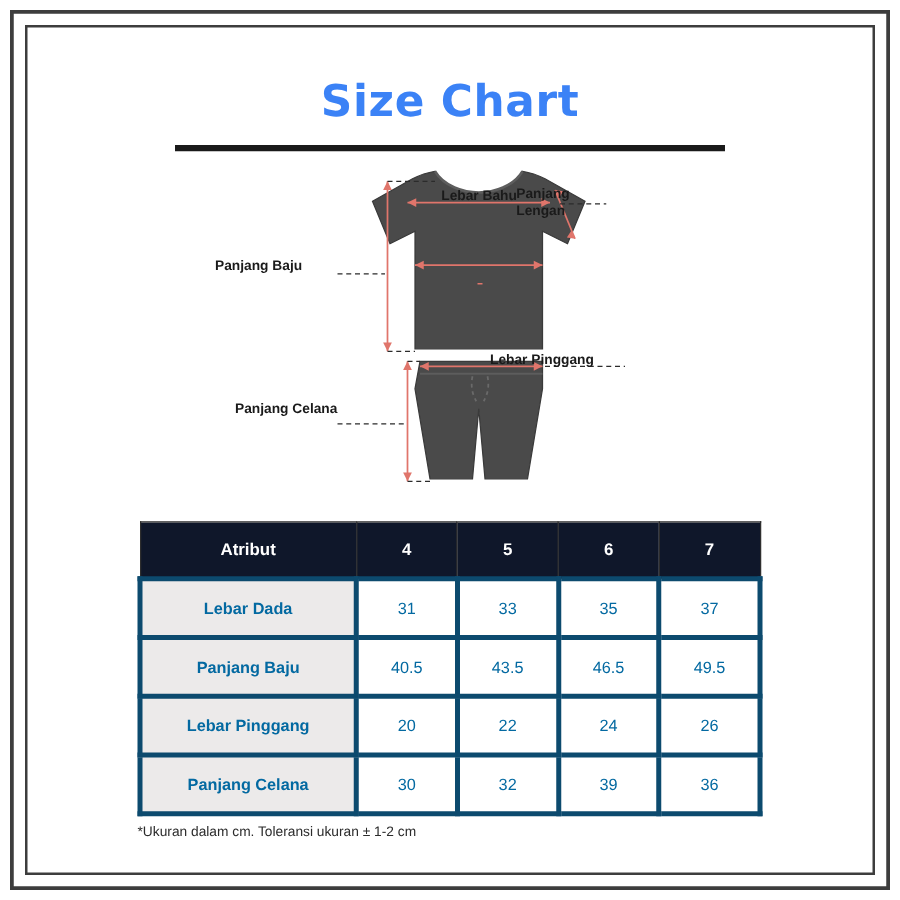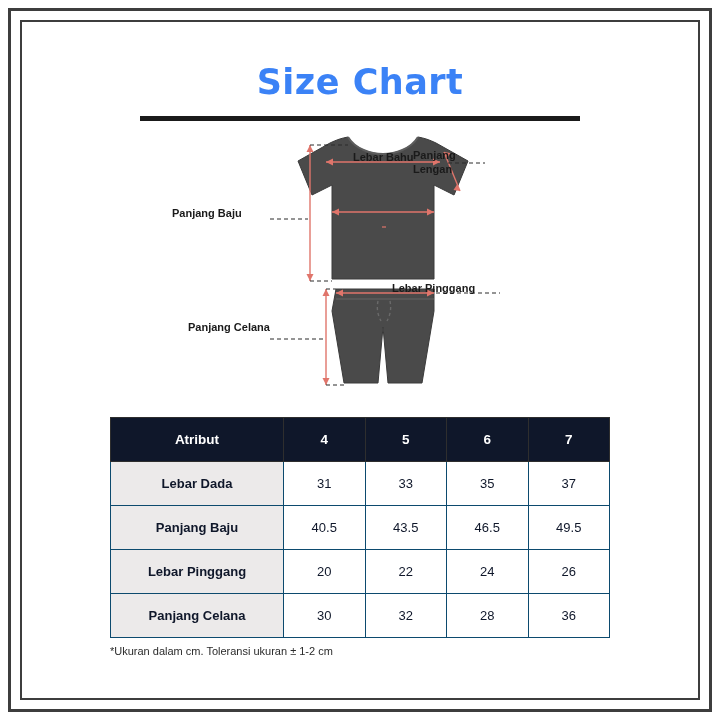--- a/index.html
+++ b/index.html
@@ -90,25 +90,25 @@
 
   
   table.size-table {
     border-collapse: collapse;
     width: 500px;
     margin: 6px auto 0 auto;
     table-layout: fixed;
   }
   table.size-table th,
   table.size-table td {
-    border: 1px solid #0c4a6e;
+    border: 4px solid #0c4a6e;
     height: 41px;
     text-align: center;
     font-size: 13px;
-    color: #0f172a;
+    color: #0369a1;
   }
   table.size-table thead th {
     background: #0f172a;
     color: #ffffff;
     font-weight: bold;
     font-size: 13.5px;
     border: 1px solid #2e2e2e;
   }
   table.size-table thead th.attr-head {
     width: 170px;
@@ -244,21 +244,21 @@
           <td class="attr-cell">Lebar Pinggang</td>
           <td>20</td>
           <td>22</td>
           <td>24</td>
           <td>26</td>
         </tr>
         <tr>
           <td class="attr-cell">Panjang Celana</td>
           <td>30</td>
           <td>32</td>
-          <td>28</td>
+          <td>39</td>
           <td>36</td>
         </tr>
       </tbody>
     </table>
 
     <div class="note">*Ukuran dalam cm. Toleransi ukuran ± 1-2 cm</div>
 
   </div>
 </div>
 

